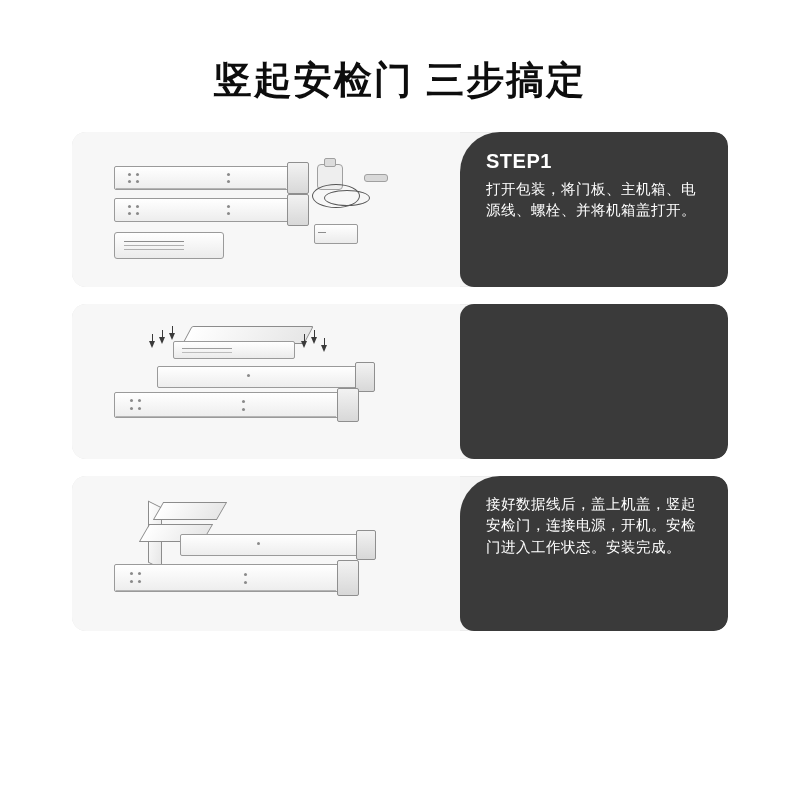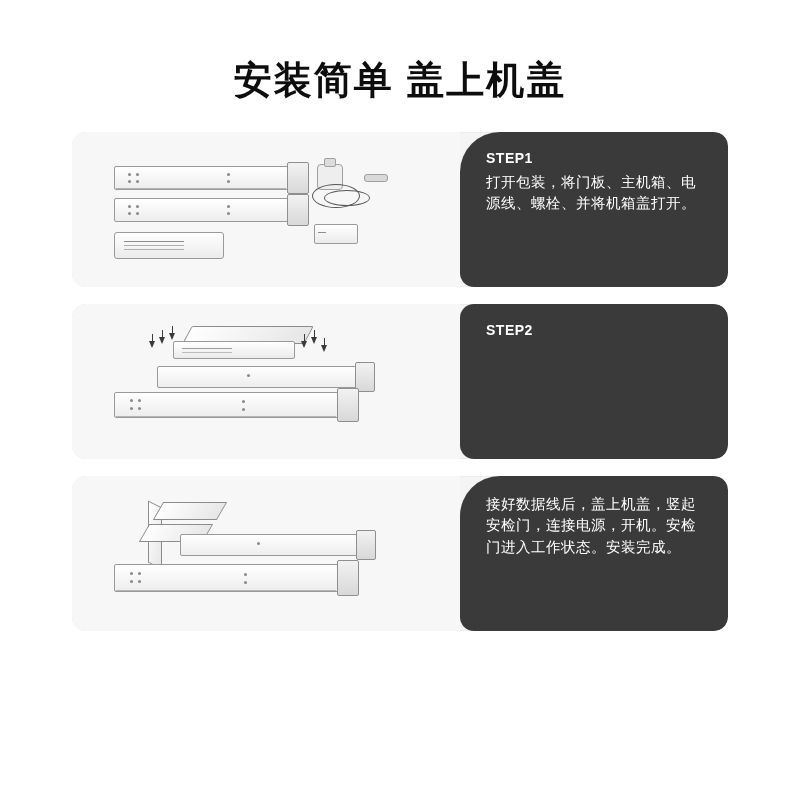--- a/index.html
+++ b/index.html
@@ -65,21 +65,21 @@
     color: #ffffff;
     border-radius: 14px 14px 14px 14px;
     padding: 18px 20px 14px 26px;
     box-sizing: border-box;
     position: relative;
   }
   .step-card:nth-child(odd) .step-text {
     border-top-left-radius: 40px;
   }
   .step-label {
-    font-size: 14px;
+    font-size: 20px;
     font-weight: bold;
     letter-spacing: 0.5px;
     margin-bottom: 6px;
   }
   .step-desc {
     font-size: 14.5px;
     line-height: 1.5;
     letter-spacing: 0.5px;
   }
   
@@ -144,21 +144,21 @@
     background: linear-gradient(100deg,#ffffff,#e6e6e6);
     border: 1px solid #8c8c8c;
   }
 </style>
 </head>
 <body>
 
 <div class="page">
 
   <div class="header">
-    <div class="title">安装简单 盖上机盖</div>
+    <div class="title">竖起安检门 三步搞定</div>
   </div>
 
   <div class="steps">
 
     <div class="step-card">
       <div class="step-illus">
 
         <div class="rail" style="left:42px; top:34px; width:175px; height:22px;"></div>
         <div class="rail-cap" style="left:215px; top:30px; width:20px; height:30px;"></div>
         <div class="dot" style="left:56px; top:41px;"></div>
@@ -229,21 +229,20 @@
         <div class="rail-cap" style="left:265px; top:84px; width:20px; height:32px;"></div>
         <div class="dot" style="left:58px; top:95px;"></div>
         <div class="dot" style="left:66px; top:95px;"></div>
         <div class="dot" style="left:58px; top:103px;"></div>
         <div class="dot" style="left:66px; top:103px;"></div>
         <div class="dot" style="left:170px; top:96px;"></div>
         <div class="dot" style="left:170px; top:104px;"></div>
         <div class="hline" style="left:44px; top:112px; width:220px;"></div>
       </div>
       <div class="step-text">
-        <div class="step-label">STEP2</div>
       </div>
     </div>
 
     <div class="step-card">
       <div class="step-illus">
 
         <div class="slab" style="left:76px; top:28px; width:12px; height:60px; transform: skewY(26deg);"></div>
         <div class="slab" style="left:86px; top:26px; width:62px; height:16px; transform: skewX(-30deg);"></div>
         <div class="slab" style="left:72px; top:48px; width:62px; height:16px; transform: skewX(-30deg);"></div>
 

